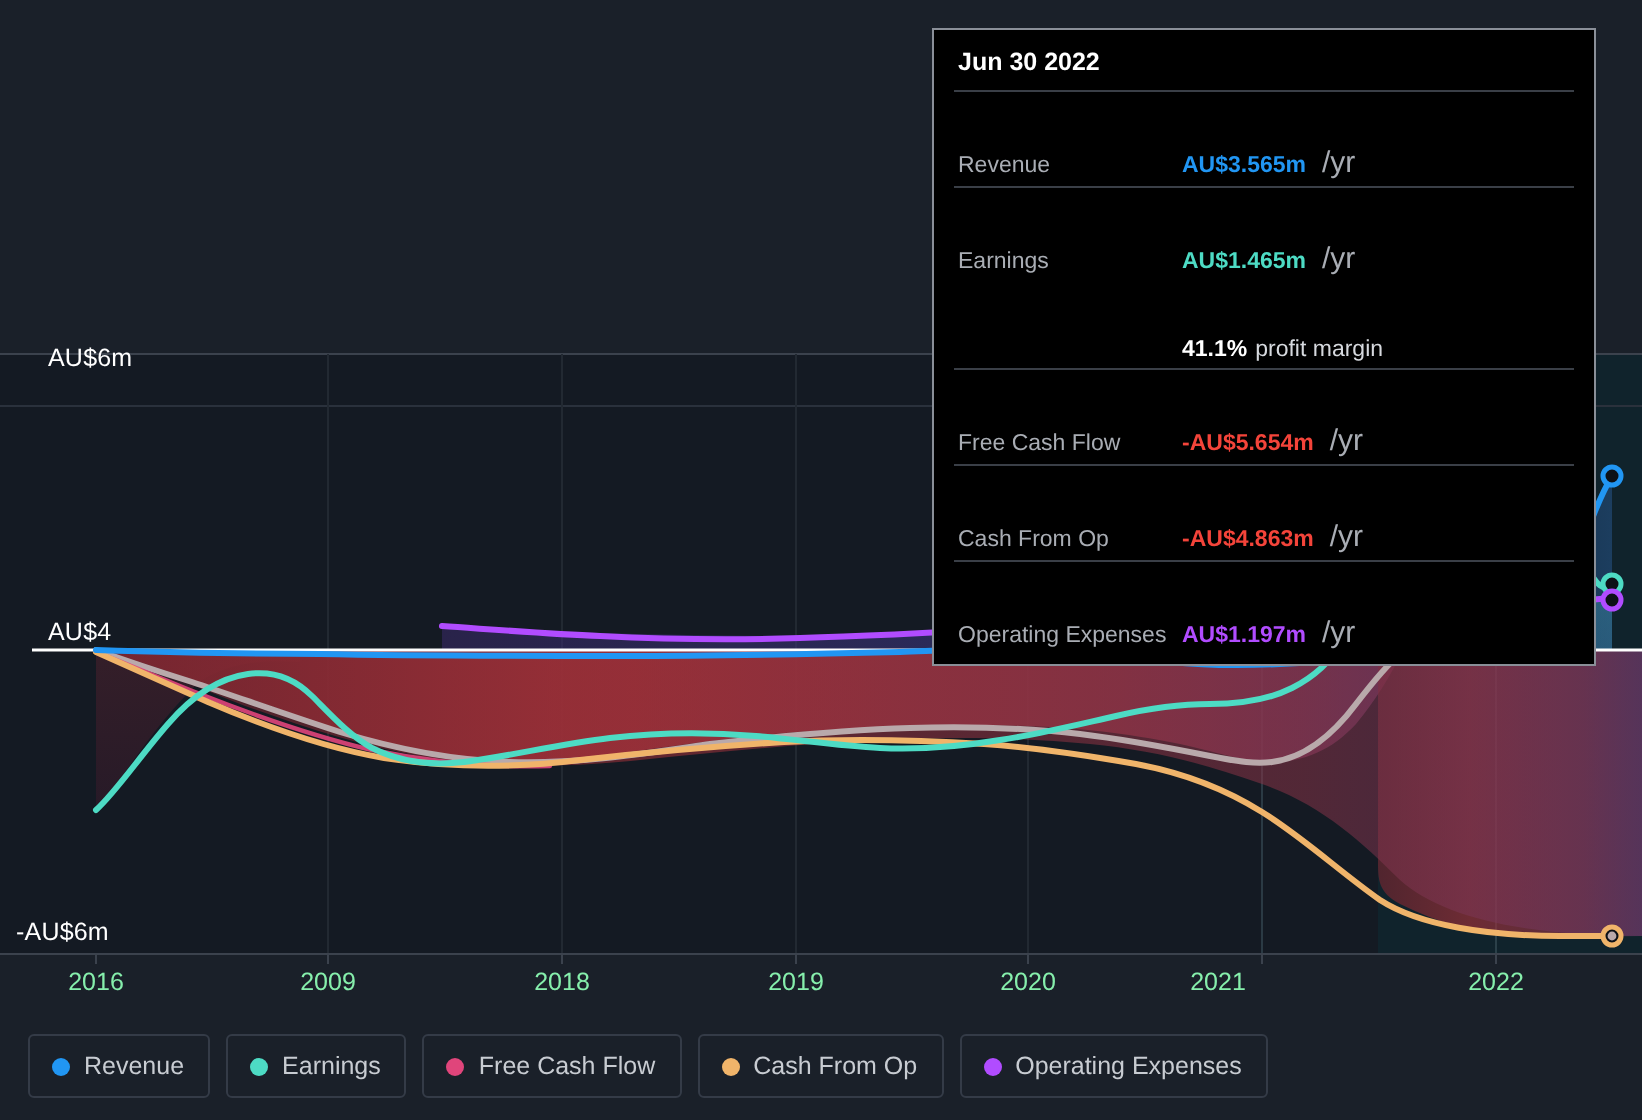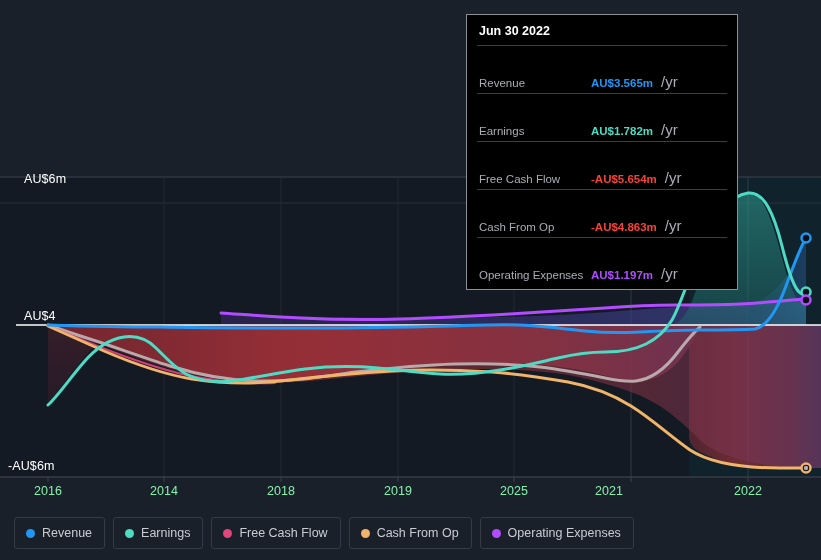--- a/index.html
+++ b/index.html
@@ -46,21 +46,21 @@
     color: #86efac;
     transform: translateX(-50%);
     white-space: nowrap;
   }
 
   
   #tooltip {
     position: absolute;
     left: 466px;
     top: 14px;
-    width: 272px;
+    width: 332px;
     background: #000000;
     border: 1px solid #8a8f98;
     box-sizing: border-box;
     padding: 8px 10px 4px 10px;
     font-size: 11.5px;
   }
   #tooltip .tt-date {
     color: #ffffff;
     font-size: 12.5px;
     padding: 1px 0 7px 2px;
@@ -311,42 +311,47 @@
     <line x1="514" y1="477" x2="514" y2="482" stroke="#3b424d" stroke-width="1"></line>
     <line x1="631" y1="477" x2="631" y2="482" stroke="#3b424d" stroke-width="1"></line>
     <line x1="748" y1="477" x2="748" y2="482" stroke="#3b424d" stroke-width="1"></line>
   </svg>
 
   <div class="y-label top">AU$6m</div>
   <div class="y-label zero">AU$4</div>
   <div class="y-label bot">-AU$6m</div>
 
   <div class="x-label" style="left:48px">2016</div>
-  <div class="x-label" style="left:164px">2014</div>
+  <div class="x-label" style="left:164px">2009</div>
   <div class="x-label" style="left:281px">2018</div>
   <div class="x-label" style="left:398px">2019</div>
-  <div class="x-label" style="left:514px">2025</div>
+  <div class="x-label" style="left:514px">2020</div>
   <div class="x-label" style="left:609px">2021</div>
   <div class="x-label" style="left:748px">2022</div>
 
   <div id="tooltip">
     <div class="tt-date">Jun 30 2022</div>
 
     <div class="tt-row">
       <span class="tt-label">Revenue</span>
       <span class="tt-val" style="color:#2196f3">AU$3.565m</span>
       <span class="tt-unit">/yr</span>
     </div>
 
     <div class="tt-row">
       <span class="tt-label">Earnings</span>
-      <span class="tt-val" style="color:#4ddbc4">AU$1.782m</span>
-      <span class="tt-unit">/yr</span>
-    </div>
-
+      <span class="tt-val" style="color:#4ddbc4">AU$1.465m</span>
+      <span class="tt-unit">/yr</span>
+    </div>
+
+    <div class="tt-row noline">
+      <span class="tt-label"></span>
+      <span class="tt-val" style="color:#ffffff">41.1%</span>
+      <span class="tt-margin-txt">profit margin</span>
+    </div>
 
     <div class="tt-row">
       <span class="tt-label">Free Cash Flow</span>
       <span class="tt-val" style="color:#f4443a">-AU$5.654m</span>
       <span class="tt-unit">/yr</span>
     </div>
 
     <div class="tt-row">
       <span class="tt-label">Cash From Op</span>
       <span class="tt-val" style="color:#f4443a">-AU$4.863m</span>

